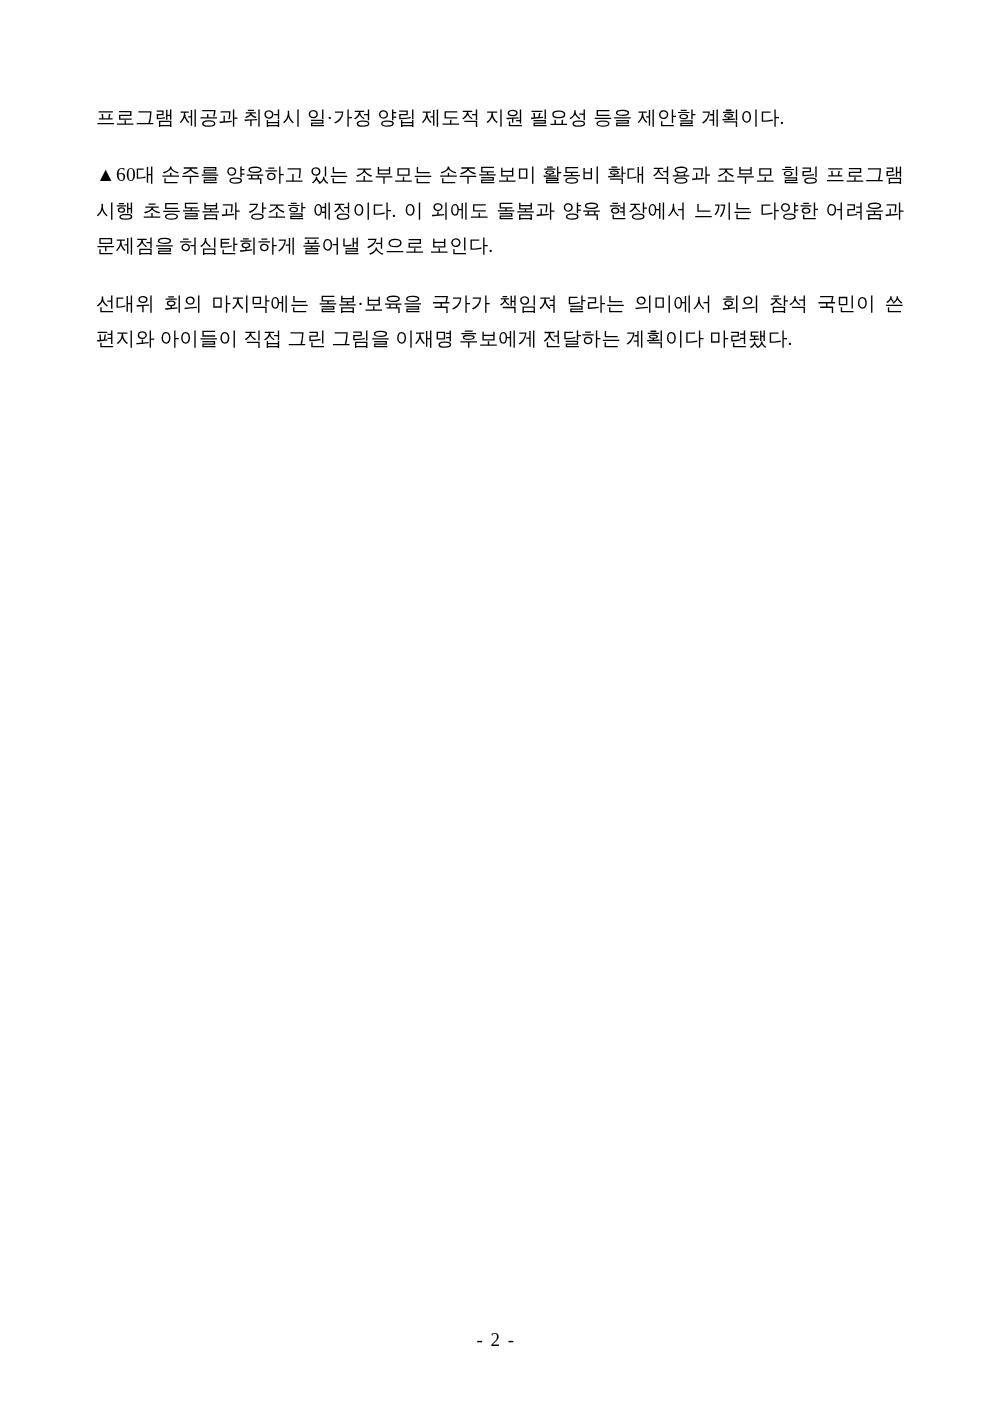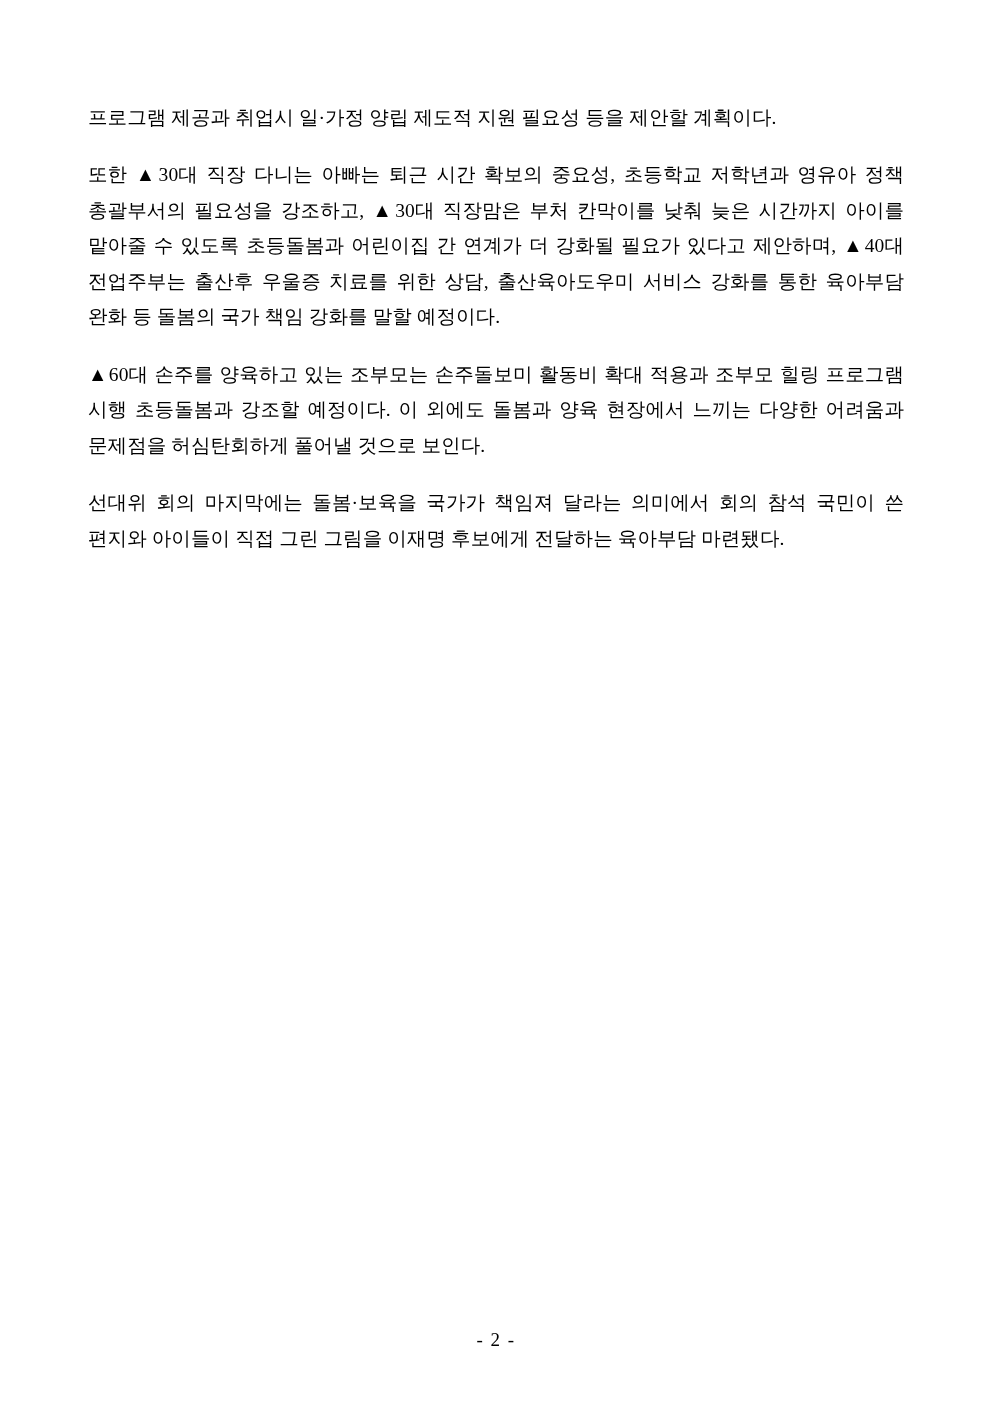--- a/index.html
+++ b/index.html
@@ -21,21 +21,21 @@
     top: 0;
     width: 992px;
     height: 1403px;
     box-sizing: border-box;
     padding: 100px 88px 0 88px;
   }
   .doc-body {
     width: 816px;
   }
   p.para {
-    margin: 0 0 22px 0;
+    margin: 0 0 22px 8px;
     font-size: 19.5px;
     line-height: 1.82;
     text-align: justify;
     text-justify: inter-character;
     letter-spacing: 0.1px;
     word-break: keep-all;
     text-indent: 0;
   }
   p.para:last-of-type {
     margin-bottom: 0;
@@ -51,18 +51,17 @@
     letter-spacing: 1.5px;
     color: #000000;
   }
 </style>
 </head>
 <body>
 
 <div class="page">
   <div class="doc-body">
     <p class="para">프로그램 제공과 취업시 일·가정 양립 제도적 지원 필요성 등을 제안할 계획이다.</p>
-    <p class="para">또한 ▲30대 직장 다니는 아빠는 퇴근 시간 확보의 중요성, 초등학교 저학년과 영유아 정책 총괄부서의 필요성을 강조하고, ▲30대 직장맘은 부처 칸막이를 낮춰 늦은 시간까지 아이를 맡아줄 수 있도록 초등돌봄과 어린이집 간 연계가 더 강화될 필요가 있다고 제안하며, ▲40대 전업주부는 출산후 우울증 치료를 위한 상담, 출산육아도우미 서비스 강화를 통한 육아부담 완화 등 돌봄의 국가 책임 강화를 말할 예정이다.</p>
     <p class="para">▲60대 손주를 양육하고 있는 조부모는 손주돌보미 활동비 확대 적용과 조부모 힐링 프로그램 시행 초등돌봄과 강조할 예정이다. 이 외에도 돌봄과 양육 현장에서 느끼는 다양한 어려움과 문제점을 허심탄회하게 풀어낼 것으로 보인다.</p>
-    <p class="para">선대위 회의 마지막에는 돌봄·보육을 국가가 책임져 달라는 의미에서 회의 참석 국민이 쓴 편지와 아이들이 직접 그린 그림을 이재명 후보에게 전달하는 육아부담 마련됐다.</p>
+    <p class="para">선대위 회의 마지막에는 돌봄·보육을 국가가 책임져 달라는 의미에서 회의 참석 국민이 쓴 편지와 아이들이 직접 그린 그림을 이재명 후보에게 전달하는 계획이다 마련됐다.</p>
   </div>
   <div class="footer">- 2 -</div>
 </div>
 
 </body></html>

